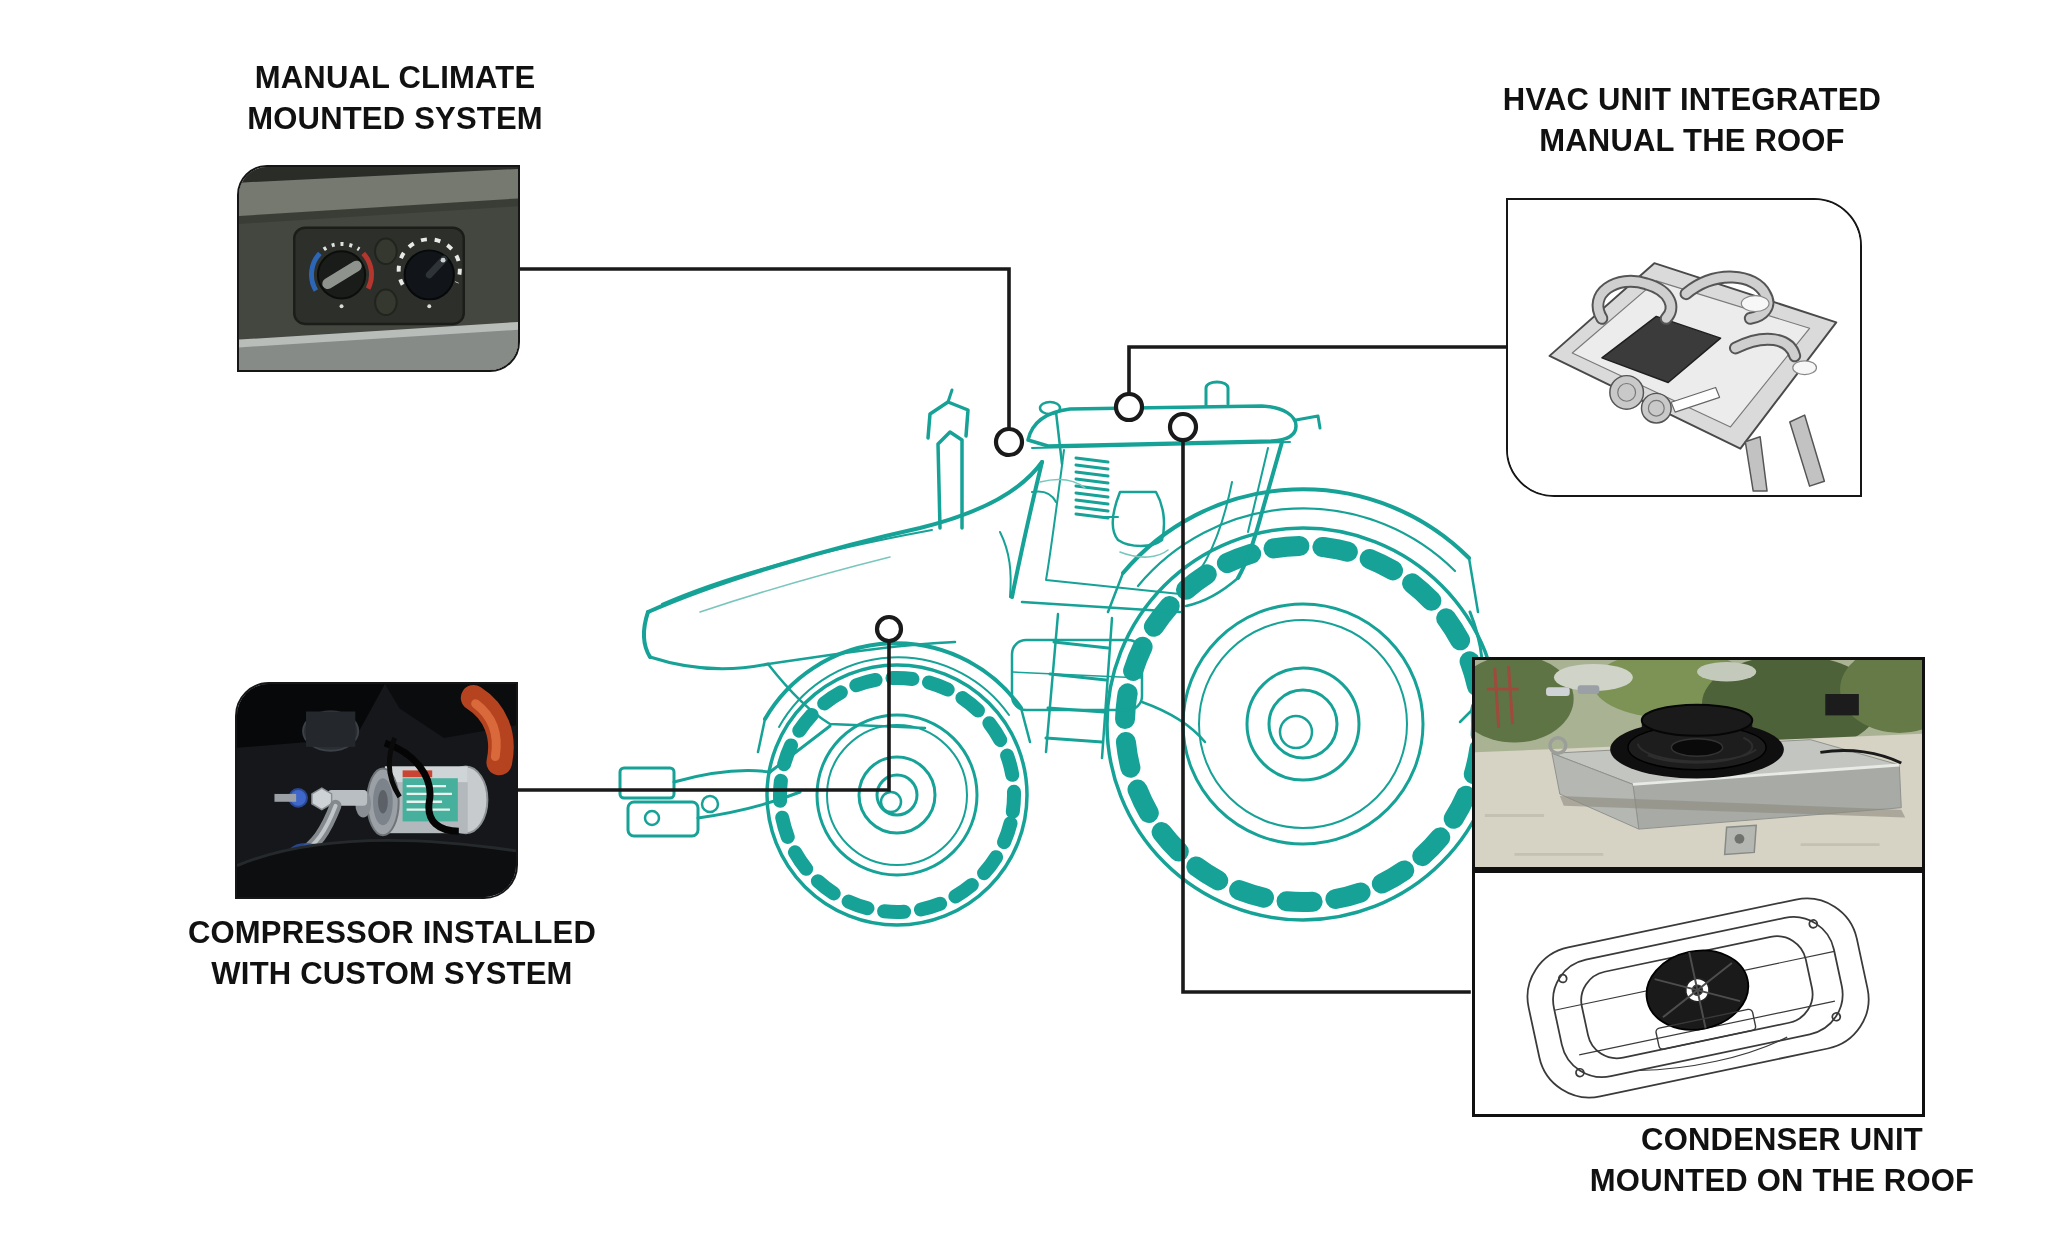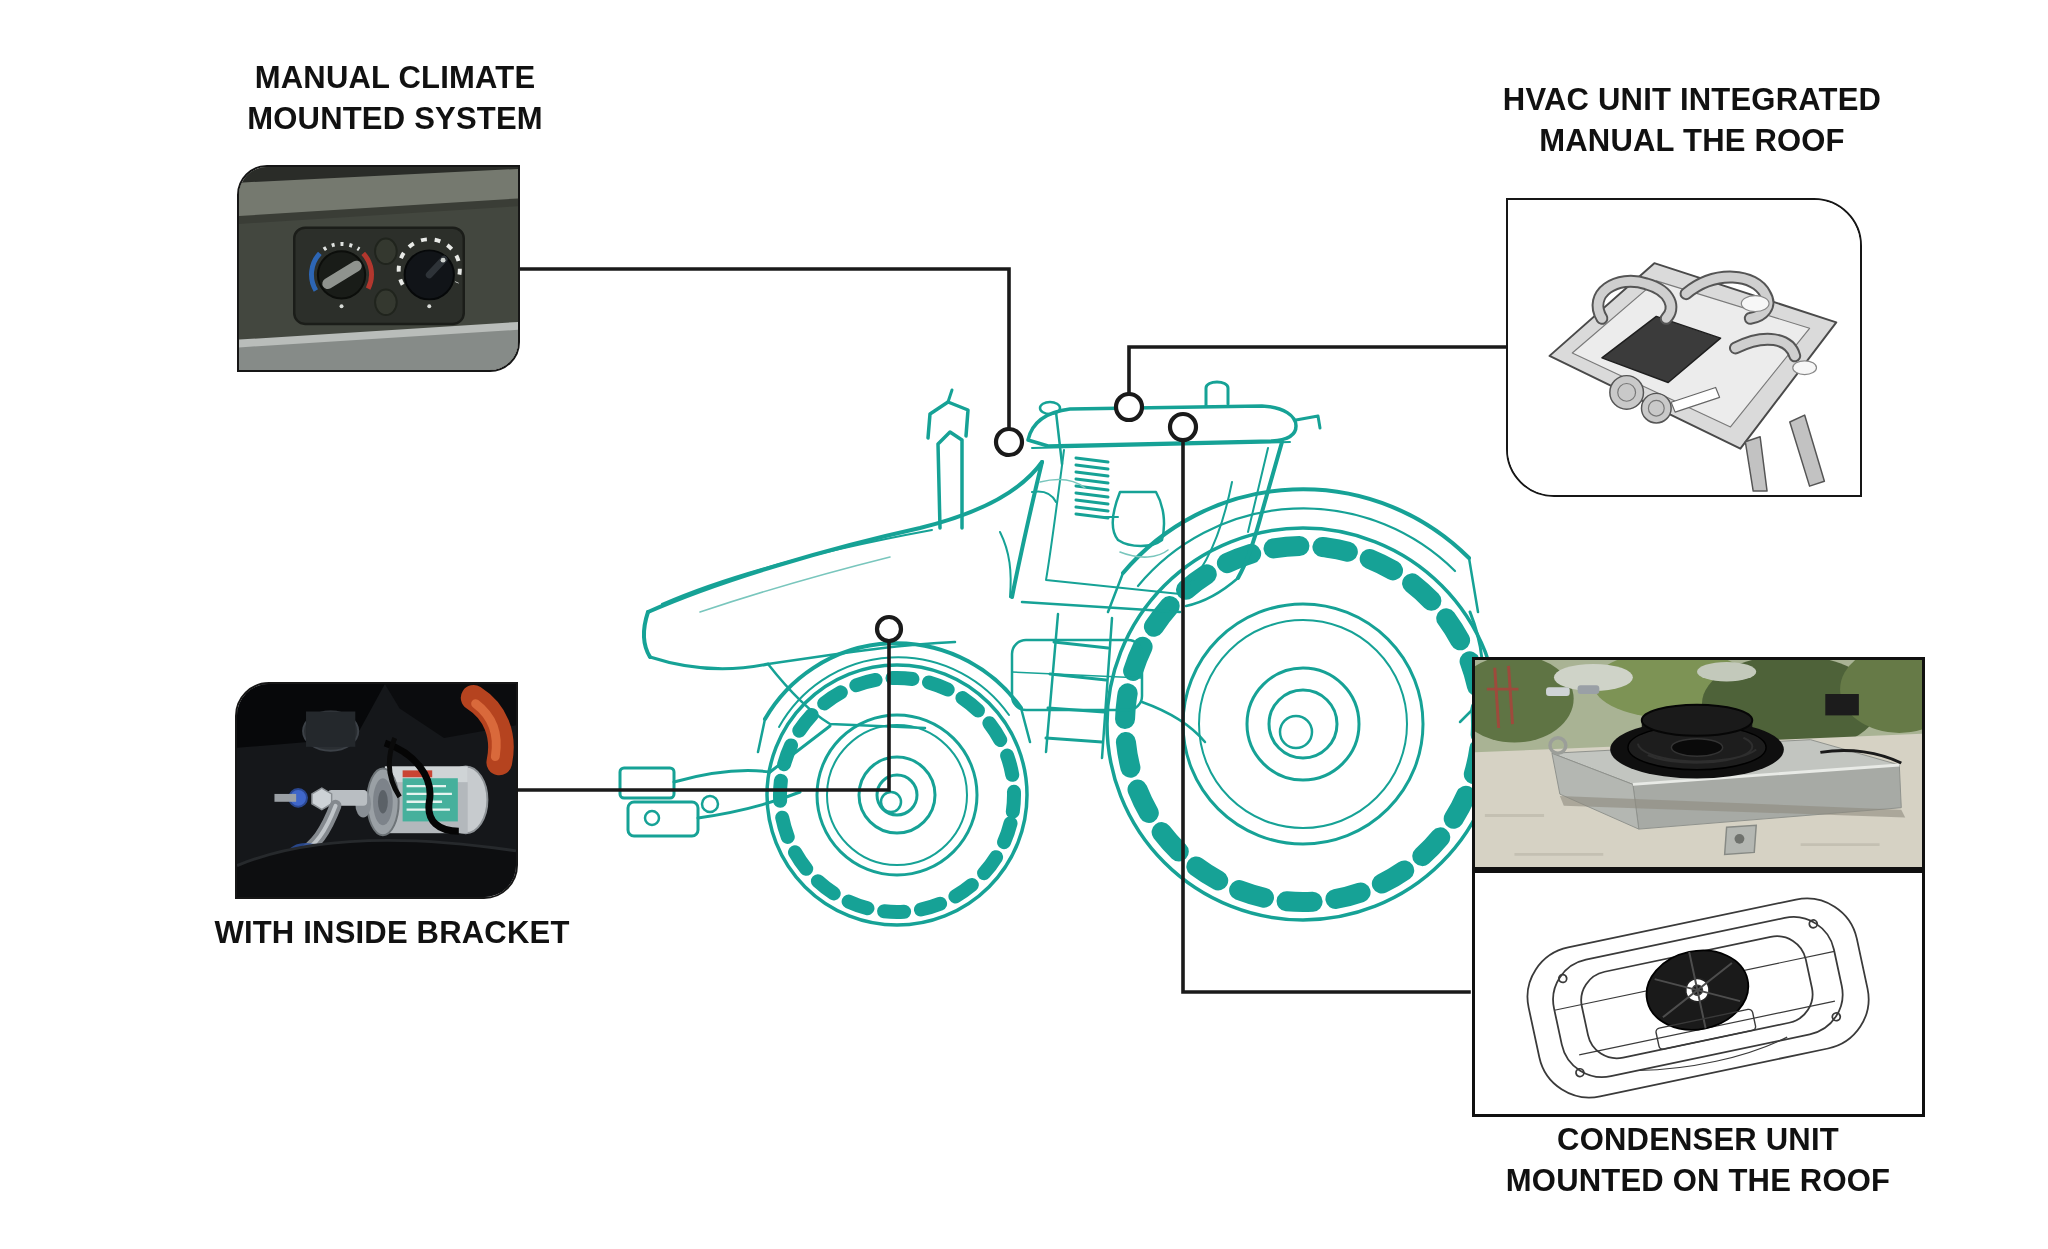--- a/index.html
+++ b/index.html
@@ -22,21 +22,21 @@
   .imgbox{position:absolute;box-sizing:border-box;overflow:hidden;background:#fff;}
   .imgbox svg{display:block;width:100%;height:100%;}
   .climate{left:237px;top:153px;width:283px;height:207px;border:2px solid #161616;border-radius:30px 0 30px 0;}
   .hvac{left:1506px;top:186px;width:356px;height:299px;border:2px solid #161616;border-radius:0 48px 0 48px;background:#fff;}
   .compressor{left:235px;top:670px;width:283px;height:217px;border:2px solid #161616;border-radius:34px 0 34px 0;}
   .cond-photo{left:1472px;top:645px;width:453px;height:213px;border:3px solid #101010;}
   .cond-draw{left:1472px;top:858px;width:453px;height:247px;border:3px solid #101010;background:#fff;}
   .lab-climate{left:145px;top:46px;width:500px;}
   .lab-hvac{left:1442px;top:68px;width:500px;text-align:center;}
   .lab-compressor{left:142px;top:901px;width:500px;}
-  .lab-condenser{left:1448px;top:1108px;width:500px;}
+  .lab-condenser{left:1532px;top:1108px;width:500px;}
 </style>
 </head>
 <body>
 
 <div class="canvas">
 
   <svg class="art" viewBox="0 0 2048 1249" aria-hidden="true">
     <g fill="none" stroke="#16a296" stroke-width="3" stroke-linecap="round" stroke-linejoin="round">
 
       <g>
@@ -159,21 +159,22 @@
 
   <div class="label lab-climate">
     <span>MANUAL CLIMATE</span>
     <span>MOUNTED SYSTEM</span>
   </div>
   <div class="label lab-hvac">
     <span>HVAC UNIT INTEGRATED</span>
     <span>MANUAL THE ROOF</span>
   </div>
   <div class="label lab-compressor">
-    <span>WITH INSIDE BRACKET</span>
+    <span>COMPRESSOR INSTALLED</span>
+    <span>WITH CUSTOM SYSTEM</span>
   </div>
   <div class="label lab-condenser">
     <span>CONDENSER UNIT</span>
     <span>MOUNTED ON THE ROOF</span>
   </div>
 
   <div class="imgbox climate">
     <svg viewBox="0 0 283 207" preserveAspectRatio="none">
       <rect width="283" height="207" fill="#43473f"></rect>
       <polygon points="0,0 283,0 283,10 0,20" fill="#2a2c28"></polygon>

